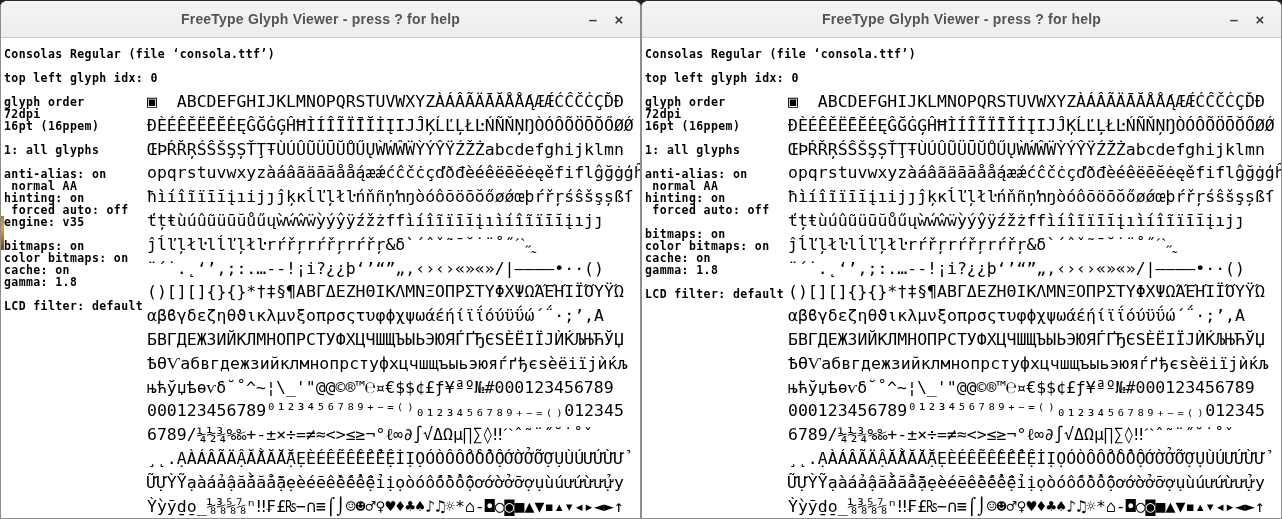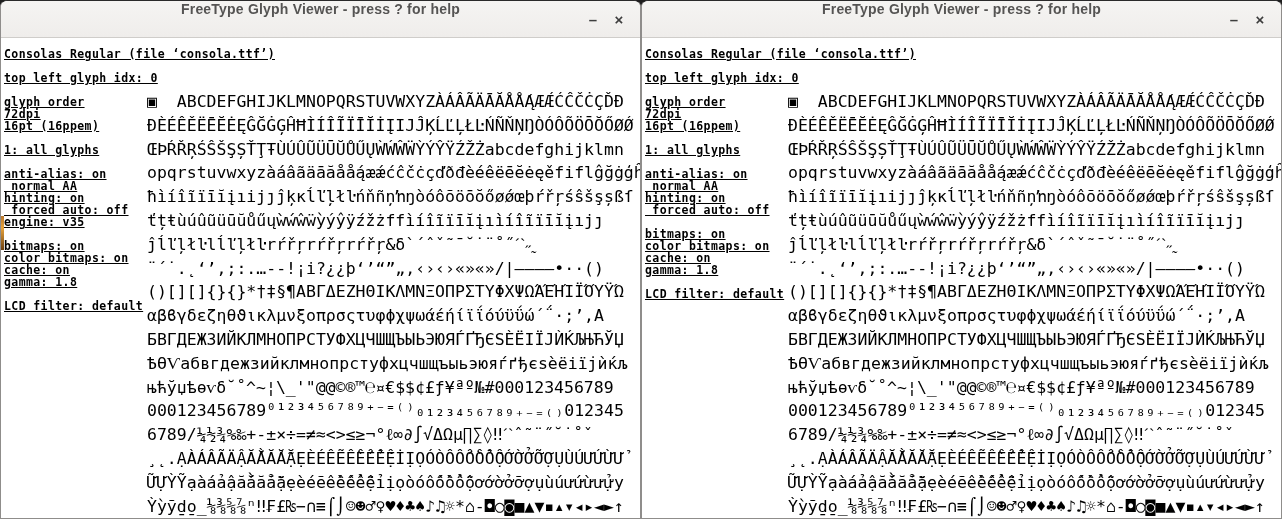--- a/index.html
+++ b/index.html
@@ -5,40 +5,40 @@
   html,body{margin:0;padding:0;background:#1e1e1e;}
   .screen{width:1282px;height:519px;display:flex;overflow:hidden;}
   .window{
     width:641px;height:519px;box-sizing:border-box;position:relative;
     display:flex;flex-direction:column;background:#ffffff;
     border:1px solid #8f8d8b;border-top-color:#2a2a2a;
     border-radius:7px 7px 0 0;overflow:hidden;
   }
   .titlebar{
     flex:0 0 36px;height:36px;background:linear-gradient(#f5f4f2,#efedeb);
-    border-bottom:1px solid #cfcdca;display:flex;align-items:flex-start;position:relative;
+    border-bottom:1px solid #cfcdca;display:flex;align-items:center;position:relative;
   }
   .title{
     flex:1;text-align:center;
     font:bold 14px "Liberation Sans", sans-serif;color:#555453;
     letter-spacing:0.2px;
   }
   .winbtns{position:absolute;right:8px;top:0;height:100%;display:flex;align-items:center;}
   .wbtn{
     width:26px;text-align:center;font:bold 15px "Liberation Sans", sans-serif;
     color:#3d3d3d;cursor:pointer;user-select:none;
   }
   .content{
     flex:1;position:relative;background:#ffffff;color:#000;
     font-family:"DejaVu Sans Mono", monospace;overflow:hidden;
   }
   .info{
     position:absolute;left:3px;top:10px;
     font-weight:bold;font-size:11.5px;line-height:12px;letter-spacing:0.4px;
-    white-space:pre;color:#000;text-decoration:underline;
+    white-space:pre;color:#000;
   }
   .grid{
     position:absolute;left:146px;top:52px;
     font-size:16.5px;line-height:23.8px;white-space:pre;color:#000;
   }
   .accent-sliver{
     position:absolute;left:0;top:215px;width:3px;height:34px;
     background:linear-gradient(180deg,#b7772e,#e9a43c 35%,#6b3f10);
   }
 </style>

